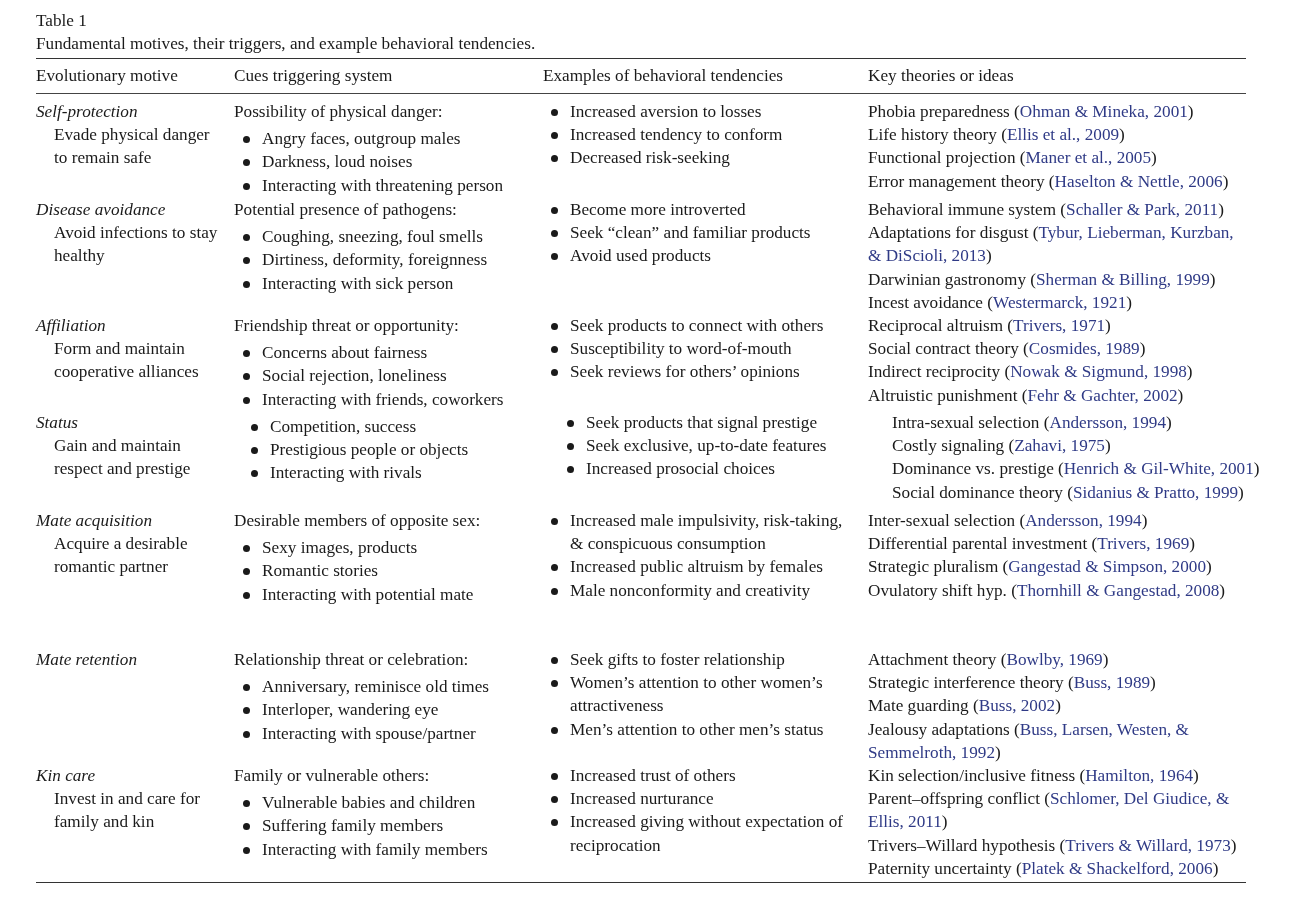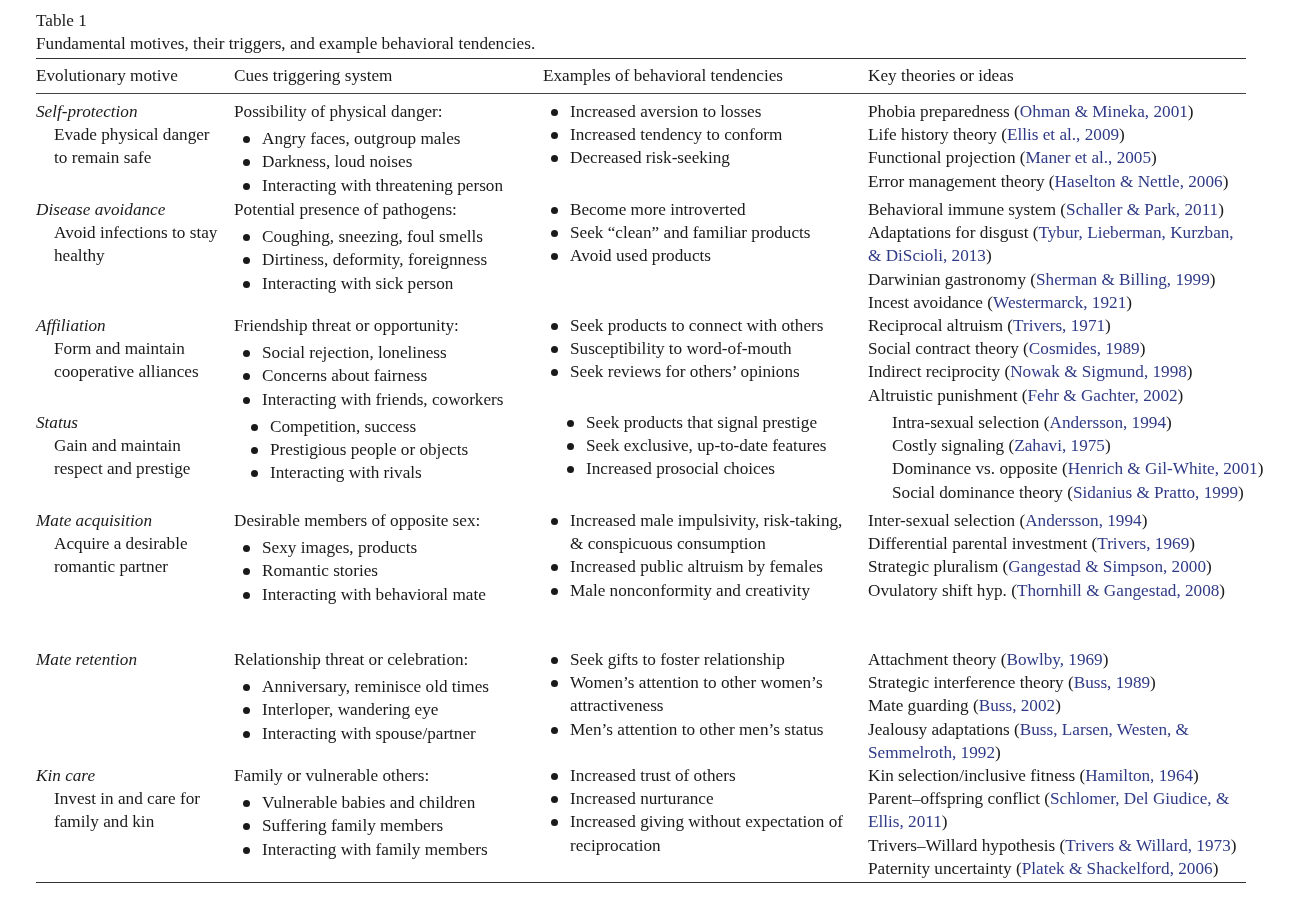--- a/index.html
+++ b/index.html
@@ -105,22 +105,22 @@
         </div>
       </div>
       <div class="row" style="height: 97px;">
         <div class="col1">
           <div class="motive">Affiliation</div>
           <div class="goal" style="width: 170px;">Form and maintain cooperative alliances</div>
         </div>
         <div class="col2">
           <div class="cue-head">Friendship threat or opportunity:</div>
           <ul class="b cues">
+            <li>Concerns about fairness</li>
             <li>Social rejection, loneliness</li>
-            <li>Concerns about fairness</li>
             <li>Interacting with friends, coworkers</li>
           </ul>
         </div>
         <div class="col3">
           <ul class="b ex" style="width: 300px;">
             <li>Seek products to connect with others</li>
             <li>Susceptibility to word-of-mouth</li>
             <li>Seek reviews for others’ opinions</li>
           </ul>
         </div>
@@ -146,35 +146,35 @@
         <div class="col3">
           <ul class="b ex" style="width: 300px;">
             <li>Seek products that signal prestige</li>
             <li>Seek exclusive, up-to-date features</li>
             <li>Increased prosocial choices</li>
           </ul>
         </div>
         <div class="col4">
           <div class="theory" style="width: 380px;"><span>Intra-sexual selection (</span><span class="cite">Andersson, 1994</span><span>)</span></div>
           <div class="theory" style="width: 380px;"><span>Costly signaling (</span><span class="cite">Zahavi, 1975</span><span>)</span></div>
-          <div class="theory" style="width: 380px;"><span>Dominance vs. opposite (</span><span class="cite">Henrich &amp; Gil-White, 2001</span><span>)</span></div>
+          <div class="theory" style="width: 380px;"><span>Dominance vs. prestige (</span><span class="cite">Henrich &amp; Gil-White, 2001</span><span>)</span></div>
           <div class="theory" style="width: 380px;"><span>Social dominance theory (</span><span class="cite">Sidanius &amp; Pratto, 1999</span><span>)</span></div>
         </div>
       </div>
       <div class="row" style="height: 139px;">
         <div class="col1">
           <div class="motive">Mate acquisition</div>
           <div class="goal" style="width: 170px;">Acquire a desirable romantic partner</div>
         </div>
         <div class="col2">
           <div class="cue-head">Desirable members of opposite sex:</div>
           <ul class="b cues">
             <li>Sexy images, products</li>
             <li>Romantic stories</li>
-            <li>Interacting with behavioral mate</li>
+            <li>Interacting with potential mate</li>
           </ul>
         </div>
         <div class="col3">
           <ul class="b ex" style="width: 300px;">
             <li>Increased male impulsivity, risk-taking, &amp; conspicuous consumption</li>
             <li>Increased public altruism by females</li>
             <li>Male nonconformity and creativity</li>
           </ul>
         </div>
         <div class="col4">

